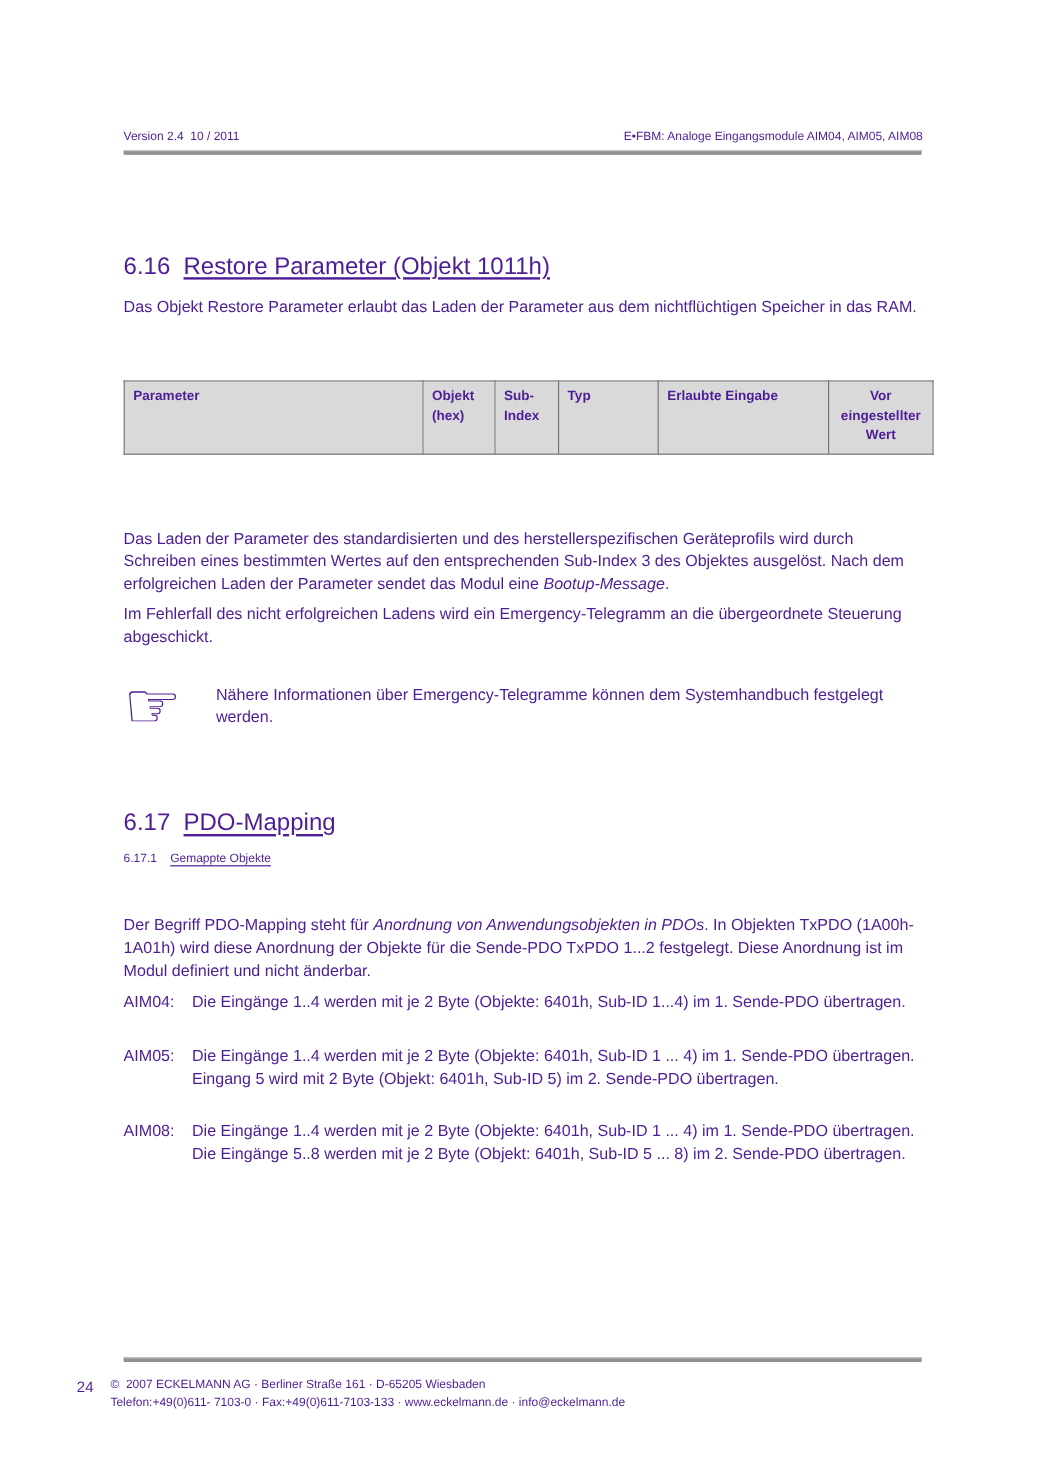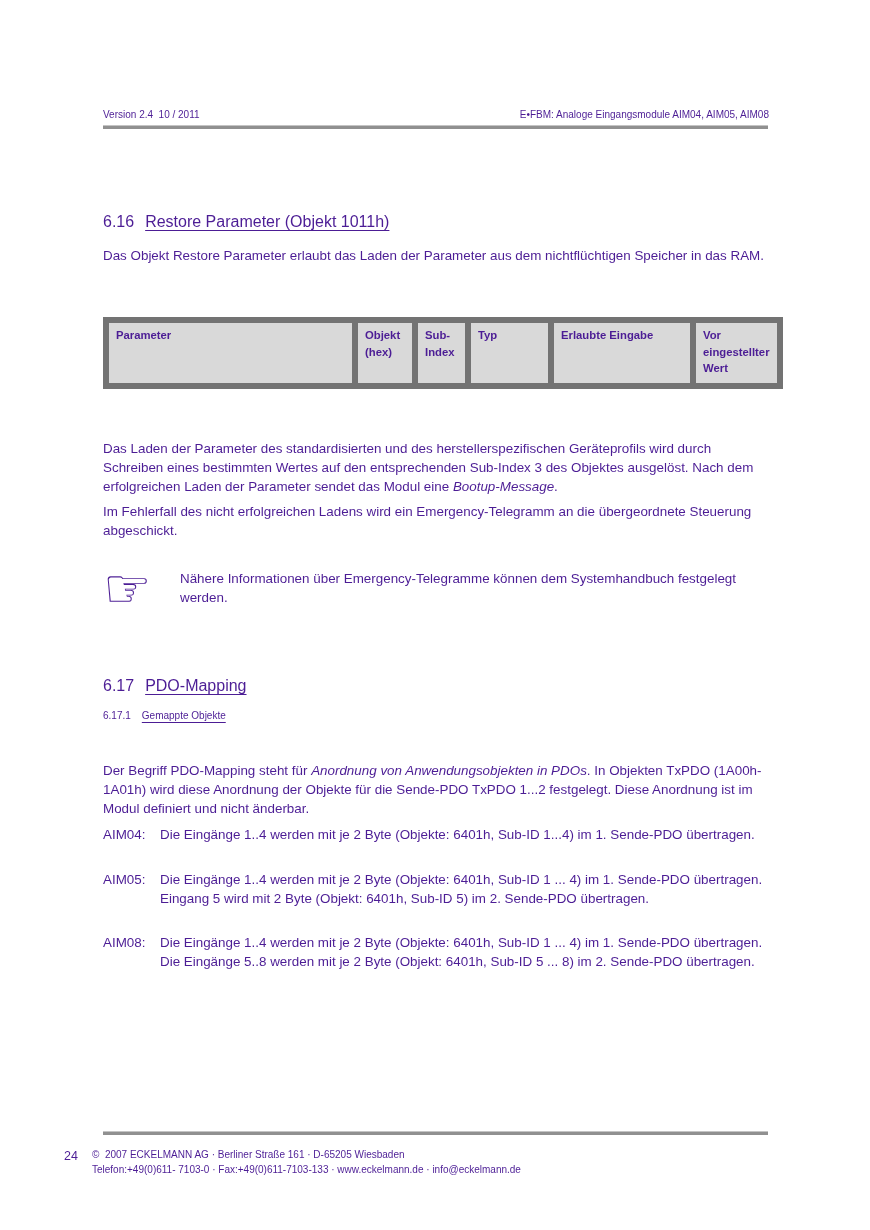--- a/index.html
+++ b/index.html
@@ -18,45 +18,45 @@
   
   .hdr-left{left:103px;top:108px;}
   .hdr-right{right:101px;top:108px;}
   .rule{
     left:103px;width:665px;height:3px;
     background:#909090;border-top:1px solid #c4c4c4;
   }
   .hdr-rule{top:125px;}
   .ftr-rule{top:1131px;}
   
-  .heading{font-size:16px;line-height:20px;font-weight:400;}
+  .heading{font-size:20px;line-height:20px;font-weight:400;}
   .heading .num{margin-right:11px;}
   .heading .ttl{text-decoration:underline;text-underline-offset:3px;}
   .h616{left:103px;top:212px;}
   .h617{left:103px;top:676px;}
   .h6171{left:103px;top:706px;font-size:10px;}
   
   .p-intro{left:103px;top:246px;width:666px;}
   .p-laden{left:103px;top:439px;width:668px;}
   .p-fehler{left:103px;top:502px;width:668px;}
   .p-pdo{left:103px;top:761px;width:668px;}
   
   .tbl{
     left:103px;top:317px;width:674px;
     border-collapse:collapse;table-layout:fixed;
     font-size:11.3px;line-height:16.5px;
   }
   .tbl th,.tbl td{
-    border:6px solid #737373;
+    border:1px solid #737373;
     padding:4px 7px 3px 7px;
     vertical-align:top;text-align:left;
     overflow:hidden;
   }
   .tbl th{background:#d9d9d9;font-weight:700;}
-  .tbl th.center{text-align:left;}
+  .tbl th.center{text-align:center;}
   .preline{white-space:pre-line;}
   .c0{width:249px;}.c1{width:60px;}.c2{width:53px;}
   .c3{width:83px;}.c4{width:142px;}.c5{width:87px;}
   .tbl .hrow th{height:53px;}
   .tbl .drow td{height:31px;}
   
   .note{left:103px;top:563px;width:666px;display:flex;align-items:flex-start;}
   .note .hand{
     width:77px;flex:0 0 77px;
     font-family:"DejaVu Sans",sans-serif;

